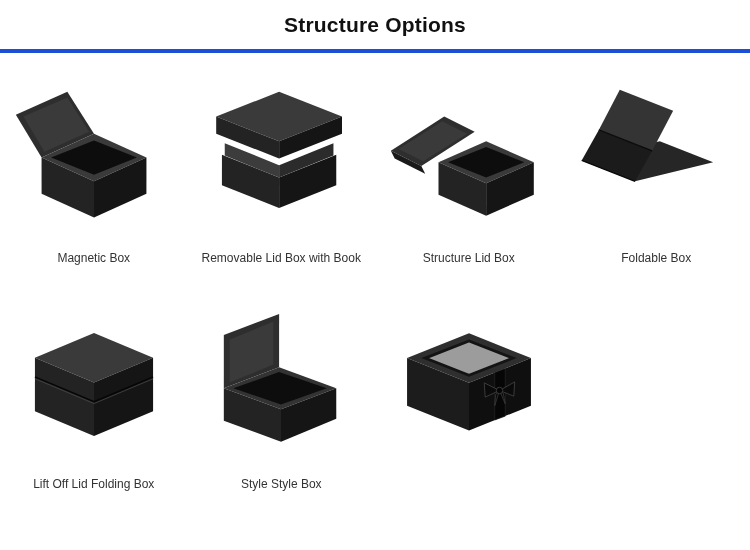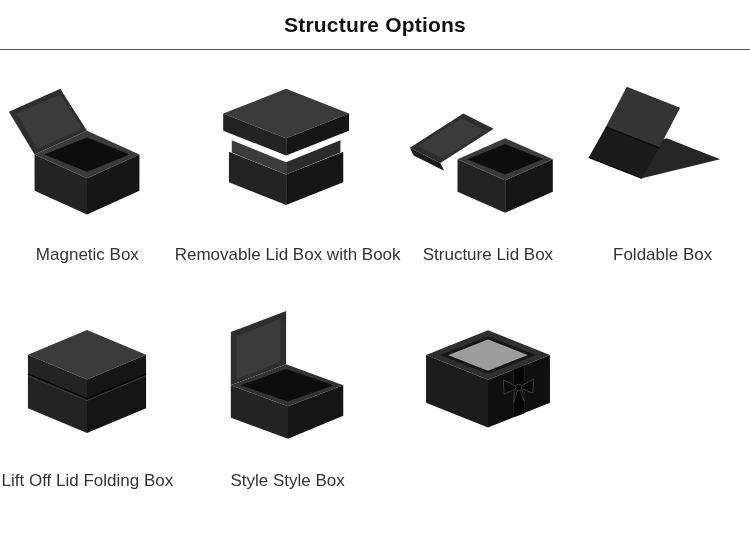--- a/index.html
+++ b/index.html
@@ -8,21 +8,21 @@
     background:#ffffff;
     font-family:"Liberation Sans", sans-serif;
     overflow:hidden;
   }
   .page { width:750px; height:550px; background:#fff; }
 
   .header {
     text-align:center;
     padding-top:13px;
     padding-bottom:12px;
-    border-bottom:1px solid #1d4ed8;
+    border-bottom:4px solid #1d4ed8;
   }
   .title {
     font-size:21px;
     font-weight:bold;
     color:#111;
     letter-spacing:0.2px;
   }
 
   .grid {
     display:grid;
@@ -39,21 +39,21 @@
   }
   .figure {
     height:174px;
     width:100%;
     display:flex;
     align-items:center;
     justify-content:center;
   }
   svg.box-img { width:172px; height:162px; display:block; }
   .caption {
-    font-size:17px;
+    font-size:12px;
     color:#333;
     text-align:center;
     line-height:18px;
     margin-top:20px;
     white-space:nowrap;
   }
 
   
   .f-top   { fill:#3a3a3a; }
   .f-front { fill:#232323; }

